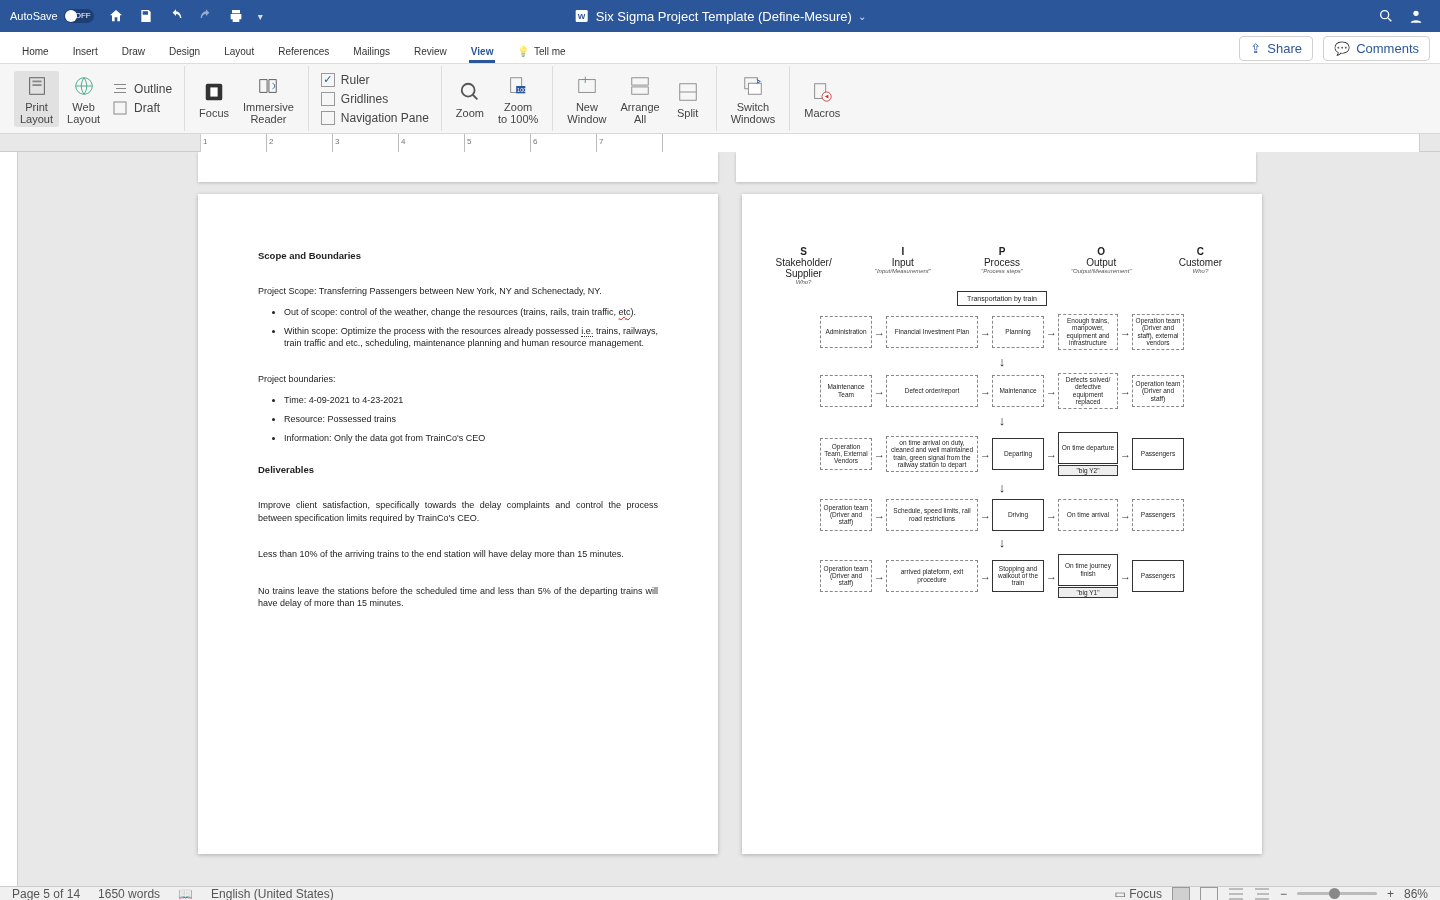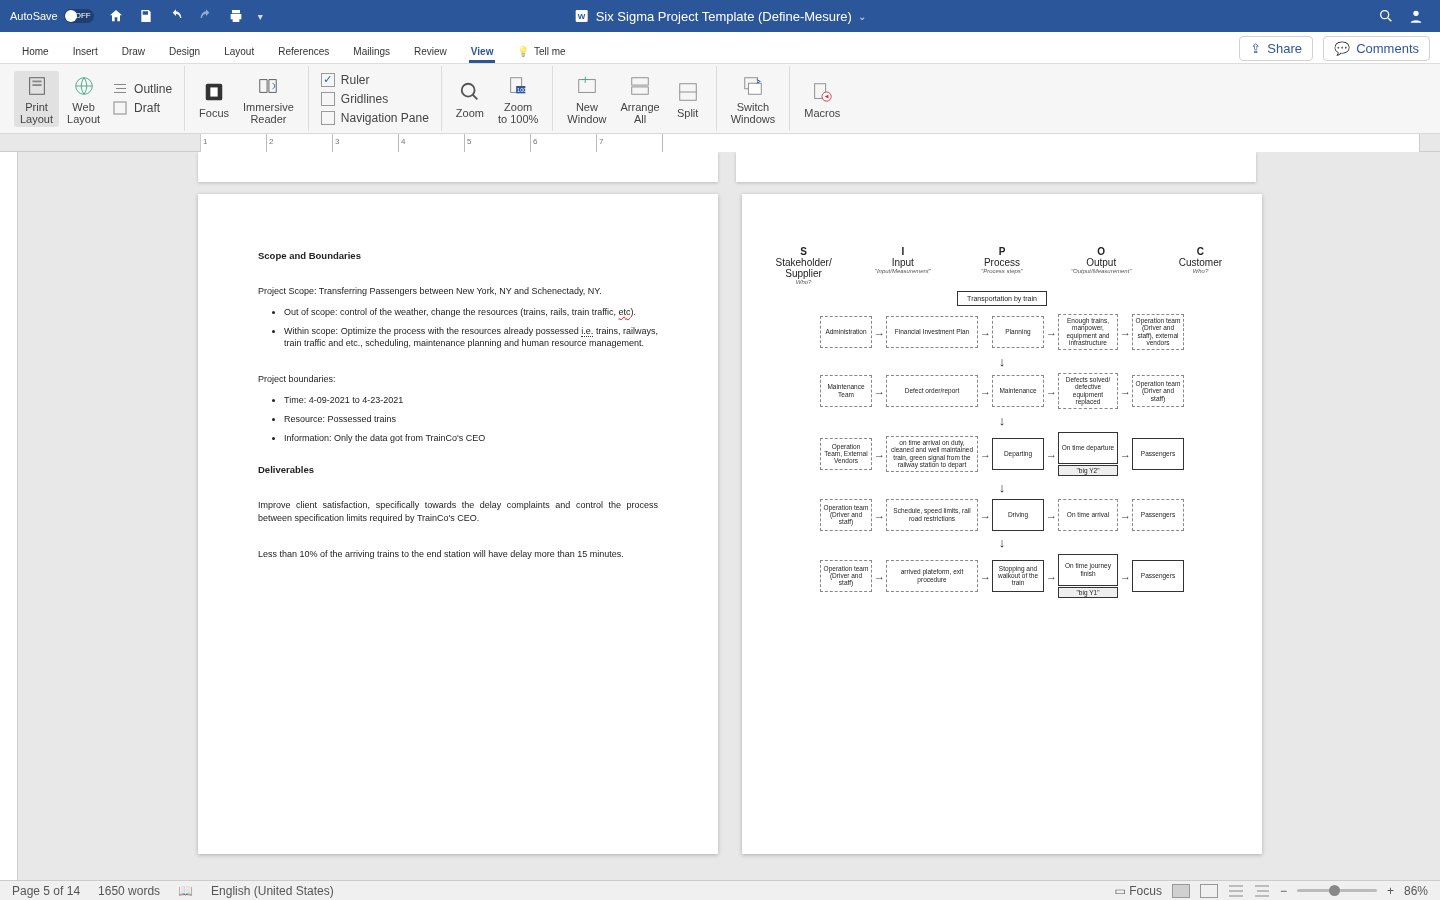--- a/index.html
+++ b/index.html
@@ -68,21 +68,21 @@
 .trans-box { width: 90px; margin: 6px auto 8px; border: 1px solid #333; padding: 3px 4px; font-size: 7px; text-align: center; }
 .sipoc-grid { display: flex; flex-direction: column; gap: 6px; }
 .srow { display: grid; grid-template-columns: 52px 10px 92px 10px 52px 10px 60px 10px 52px; align-items: center; gap: 2px; justify-content: center; }
 .sbox { border: 1px dashed #888; min-height: 32px; font-size: 6.5px; text-align: center; display: flex; align-items: center; justify-content: center; padding: 2px; line-height: 1.15; }
 .sbox.solid { border: 1px solid #333; }
 .arr { font-size: 11px; text-align: center; color: #333; }
 .darrow { text-align: center; font-size: 13px; margin: -2px 0; }
 .bigY { border: 1px solid #333; background: #eee; font-size: 6.5px; text-align: center; padding: 1px; width: 60px; margin: 1px auto 0; }
 
 
-.statusbar { height: 20px; background: #f0f0f0; border-top: 1px solid #ccc; display: flex; align-items: center; font-size: 12px; color: #555; padding: 0 12px; gap: 18px; }
+.statusbar { height: 14px; background: #f0f0f0; border-top: 1px solid #ccc; display: flex; align-items: center; font-size: 12px; color: #555; padding: 0 12px; gap: 18px; }
 .statusbar .right { margin-left: auto; display: flex; align-items: center; gap: 10px; }
 .slider { width: 80px; height: 3px; background: #bbb; position: relative; border-radius: 2px; }
 .slider::after { content:""; position:absolute; left: 40%; top:-4px; width:11px; height:11px; background:#888; border-radius:50%; }
 .vicon { width: 18px; height: 14px; border: 1px solid #999; }
 .vicon.active { background: #d0d0d0; }
 </style>
 </head>
 <body>
 
 <div class="titlebar">
@@ -355,20 +355,21 @@
       <p>Project boundaries:</p>
       <ul>
         <li>Time: 4-09-2021 to 4-23-2021</li>
         <li>Resource: Possessed trains</li>
         <li>Information: Only the data got from TrainCo's CEO</li>
       </ul>
       <br>
       <h3>Deliverables</h3>
       <p>Improve client satisfaction, specifically towards the delay complaints and control the process between specification limits required by TrainCo's CEO.</p>
       <p>Less than 10% of the arriving trains to the end station will have delay more than 15 minutes.</p>
+      <p>No trains leave the stations before the scheduled time and less than 5% of the departing trains will have delay of more than 15 minutes.</p>
     </div>
 
     <div class="page sipoc">
       <div class="sipoc-head" id="sipoc-head">
           <div>
             <div class="hl">S</div>
             <div class="sub" style="white-space:pre-line">Stakeholder/
 Supplier</div>
             <div class="tiny">Who?</div>
           </div>

